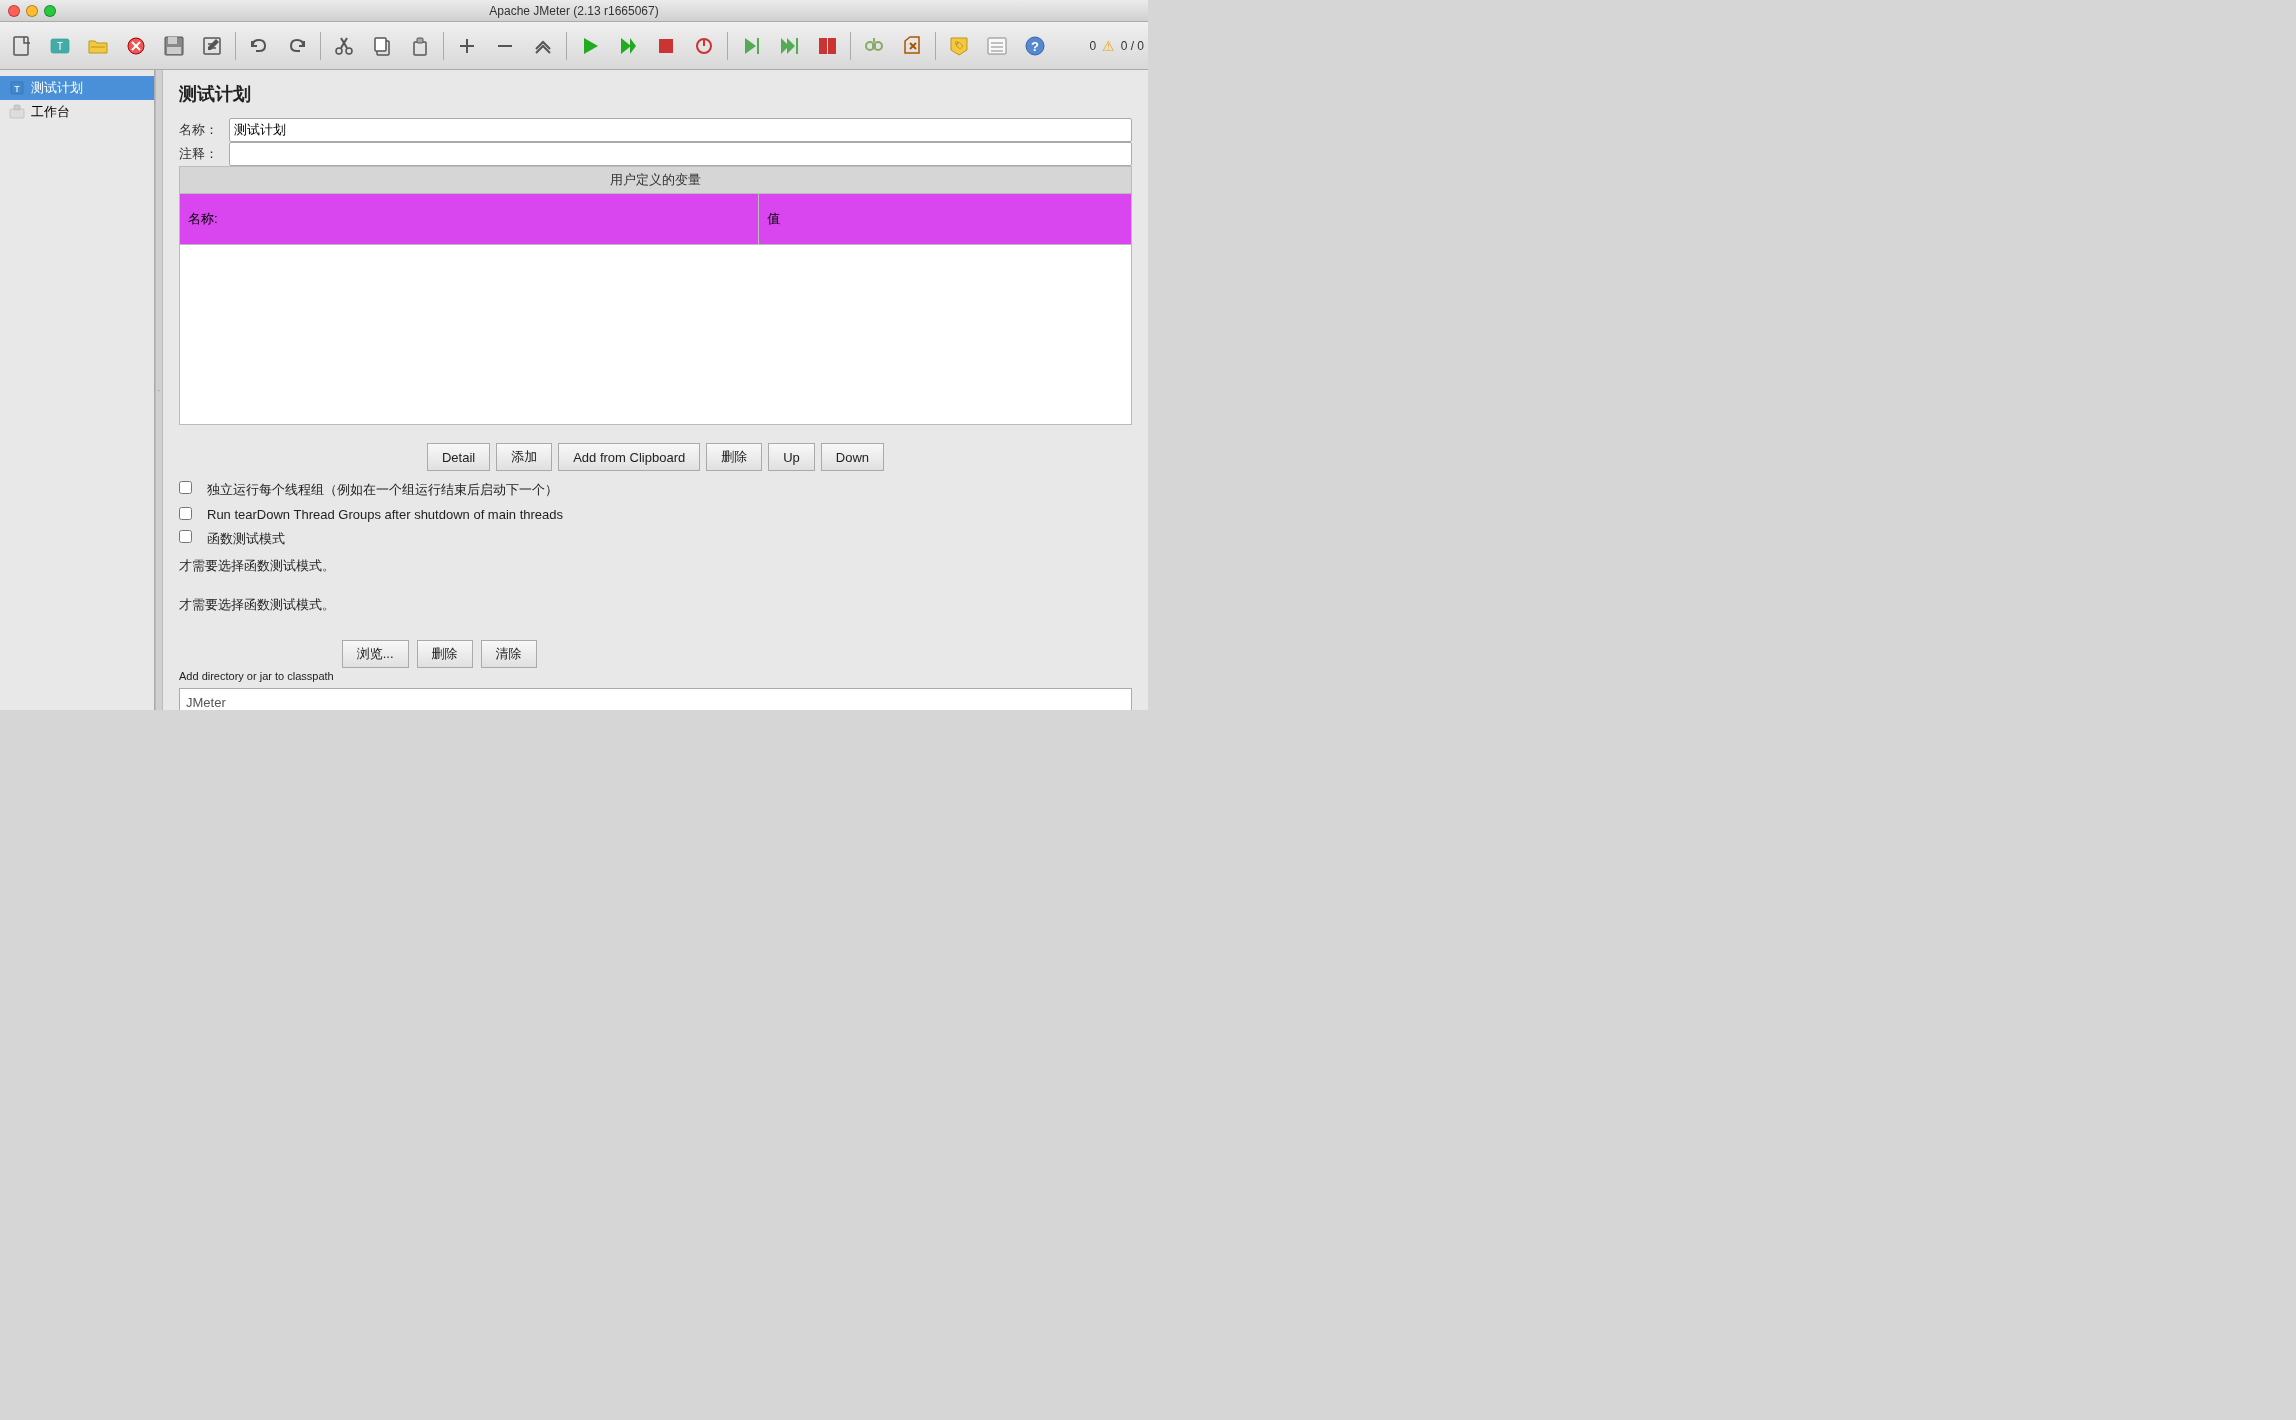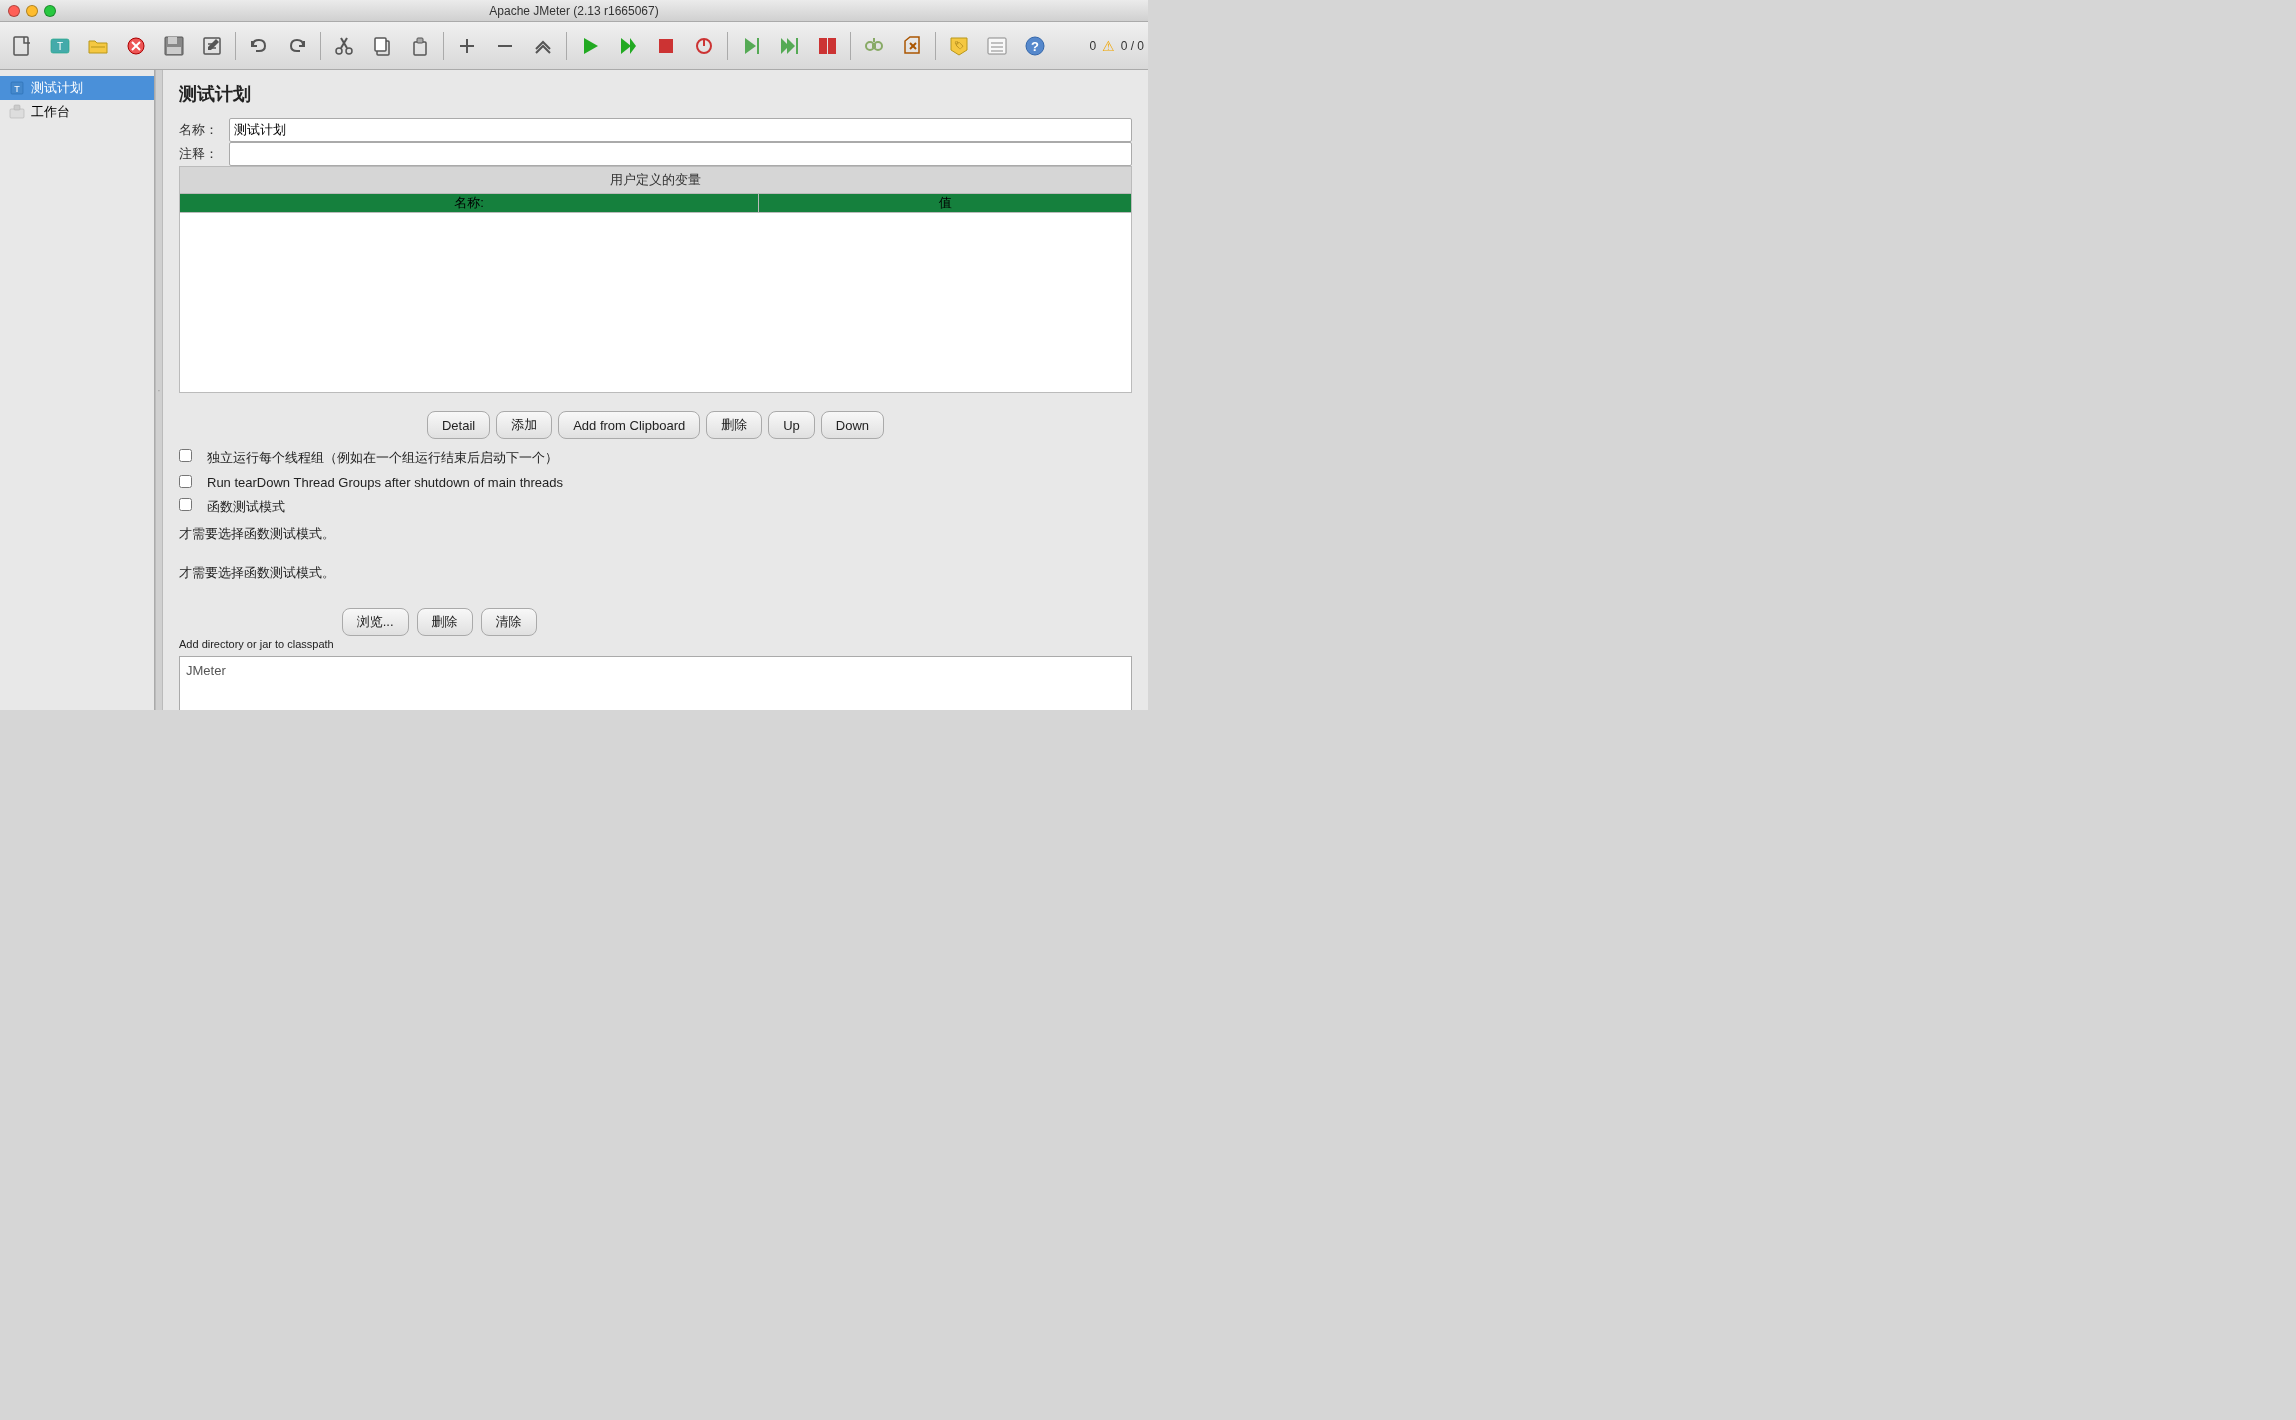--- a/index.html
+++ b/index.html
@@ -160,45 +160,45 @@
       border: 1px solid #bbb;
       border-bottom: none;
     }
     .vars-table {
       width: 100%;
       border-collapse: collapse;
       background: white;
       border: 1px solid #bbb;
     }
     .vars-table th {
-      background: #15803d;
+      background: #d946ef;
       border: 1px solid #bbb;
-      padding: 0 8px;
-      text-align: center;
+      padding: 16px 8px;
+      text-align: left;
       font-weight: normal;
       font-size: 13px;
     }
     .vars-table-body {
       height: 180px;
       background: white;
       border: 1px solid #bbb;
       border-top: none;
     }
 
     
     .buttons-row {
       display: flex;
       gap: 6px;
       justify-content: center;
       margin: 10px 0;
     }
     .btn {
       padding: 4px 14px;
       border: 1px solid #aaa;
-      border-radius: 8px;
+      border-radius: 0;
       background: linear-gradient(to bottom, #f8f8f8, #e0e0e0);
       cursor: pointer;
       font-size: 13px;
       color: #222;
     }
 
     
     .checkbox-row {
       display: flex;
       align-items: flex-start;

